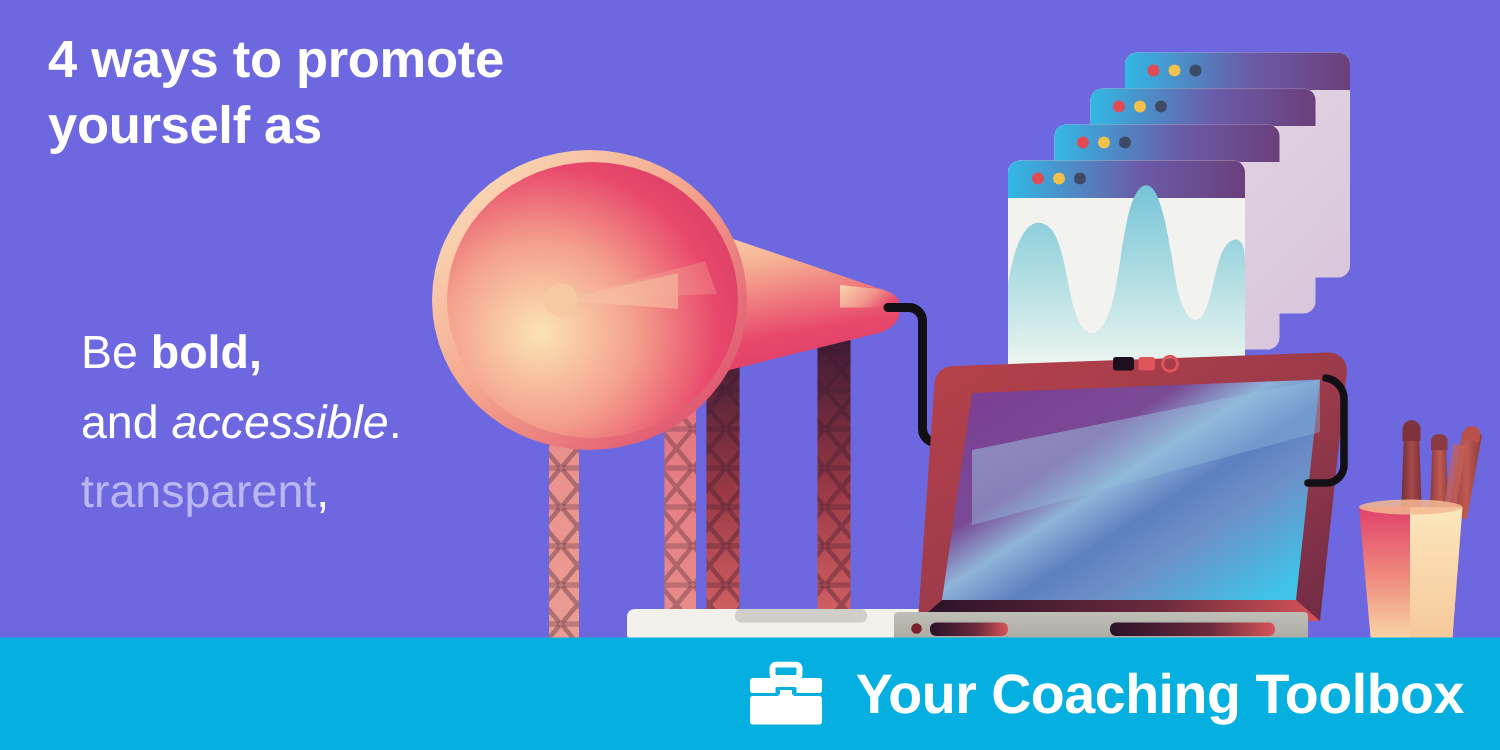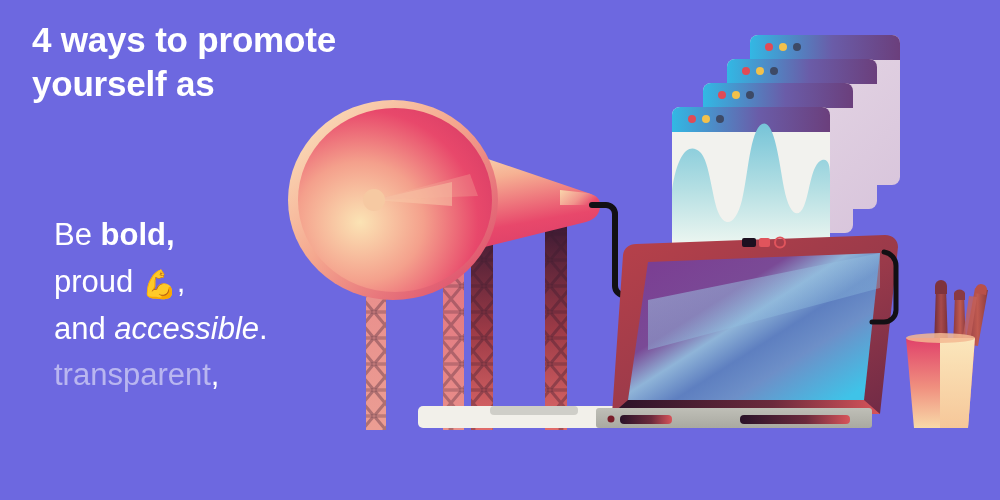--- a/index.html
+++ b/index.html
@@ -326,19 +326,31 @@
     </g>
   </svg>
 
   <div class="headline">
     <span class="hl-line">4 ways to promote</span>
     <span class="hl-line">yourself as</span>
   </div>
 
   <div class="subtext">
     <span class="sub-line"><span>Be </span><span class="sb-bold">bold,</span></span>
-    <span class="sub-line"><span>proud </span><span class="emoji">💪</span><span>,</span></span>
     <span class="sub-line"><span>and </span><span class="sb-ital">accessible</span><span>.</span></span>
     <span class="sub-line"><span class="sb-dim">transparent</span><span>,</span></span>
   </div>
 
+  <div class="footer-bar">
+    <div class="footer-inner">
+      <svg class="toolbox-icon" viewBox="0 0 54 44">
+        <rect x="18" y="2" width="18" height="9" rx="2.5" fill="none" stroke="#ffffff" stroke-width="4"></rect>
+        <rect x="3" y="11" width="48" height="10" rx="2" fill="#ffffff"></rect>
+        <rect x="3" y="23" width="48" height="19" rx="2" fill="#ffffff"></rect>
+        <path d="M22 19 h10 v9 l-5 -4 l-5 4 z" fill="#ffffff"></path>
+        <rect x="20" y="17" width="14" height="5" rx="1" fill="#05b0e0"></rect>
+        <path d="M23 19 h8 v7 l-4 -3.2 l-4 3.2 z" fill="#ffffff"></path>
+      </svg>
+      <div class="footer-label">Your Coaching Toolbox</div>
+    </div>
+  </div>
 
 </div>
 
 </body></html>

